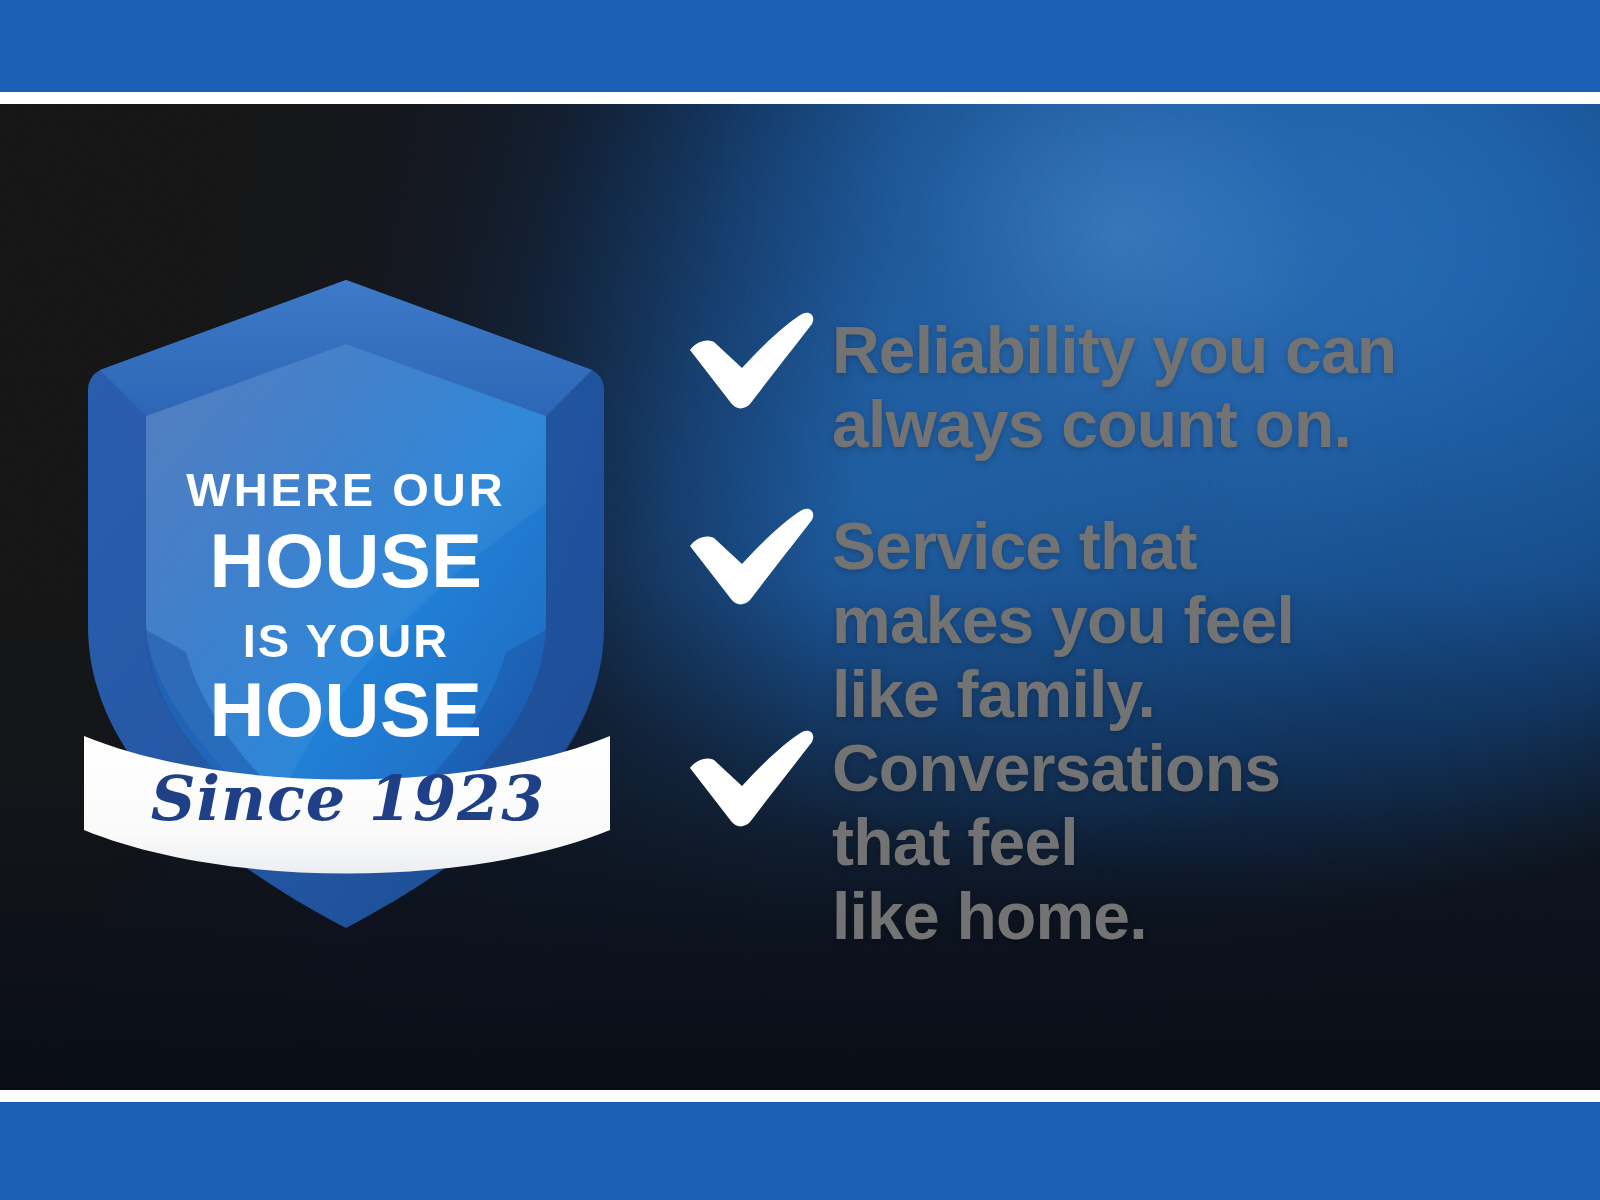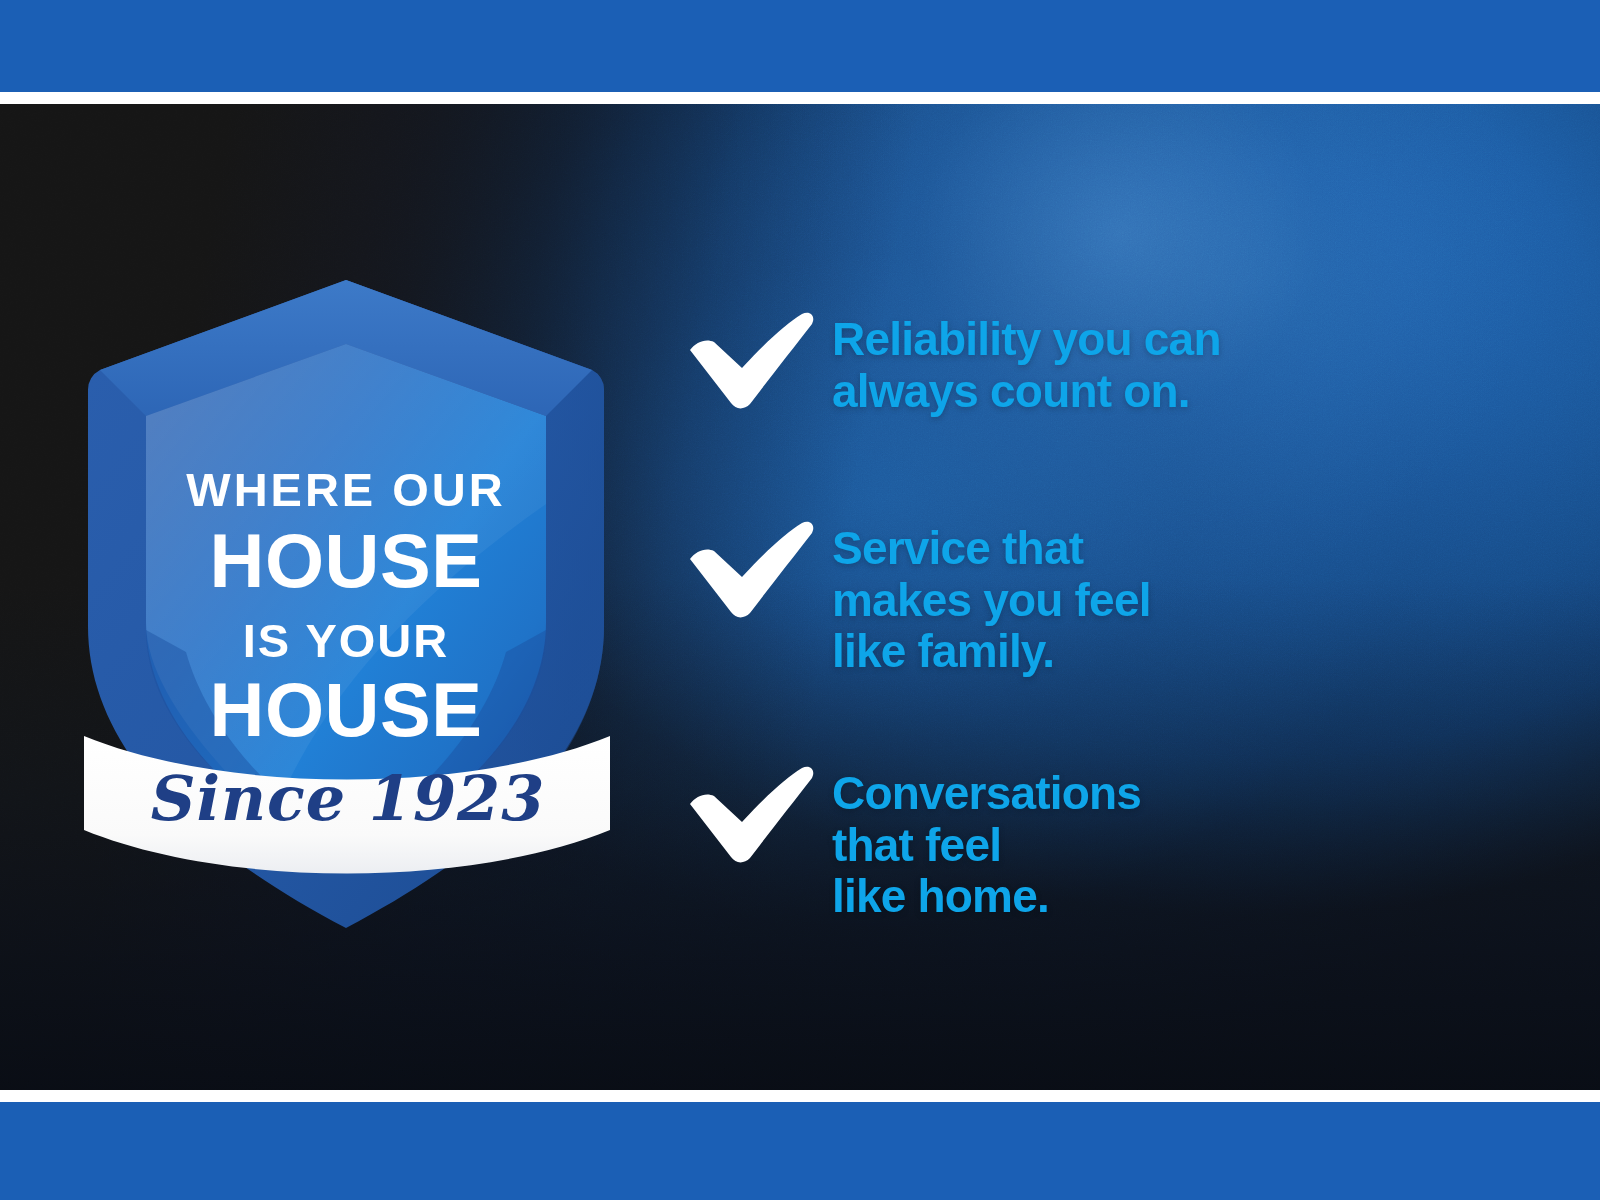--- a/index.html
+++ b/index.html
@@ -131,37 +131,37 @@
     top: 180px;
     width: 860px;
   }
   .bullet {
     position: absolute;
     left: 0;
     display: flex;
     align-items: flex-start;
   }
   #bullet-0 { top: 22px;  }
-  #bullet-1 { top: 231px; justify-content: space-between; }
-  #bullet-2 { top: 440px; margin-top: 36px; }
+  #bullet-1 { top: 218px; justify-content: space-between; }
+  #bullet-2 { top: 440px; }
 
   .check-icon {
     flex: 0 0 auto;
     width: 140px;
     height: 104px;
     margin-right: 12px;
   }
   .check-icon svg { display: block; width: 100%; height: 100%; }
 
   .bullet-text {
     flex: 1 1 auto;
-    color: #0ea5e9;
+    color: #737373;
     font-family: "Liberation Sans", sans-serif;
     font-weight: bold;
-    font-size: 46px;
+    font-size: 66px;
     line-height: 1.12;
     letter-spacing: -0.8px;
     margin-top: 8px;
     white-space: pre-line;
     text-shadow: 0 2px 6px rgba(0,0,0,0.22);
   }
 </style>
 </head>
 <body>
 

